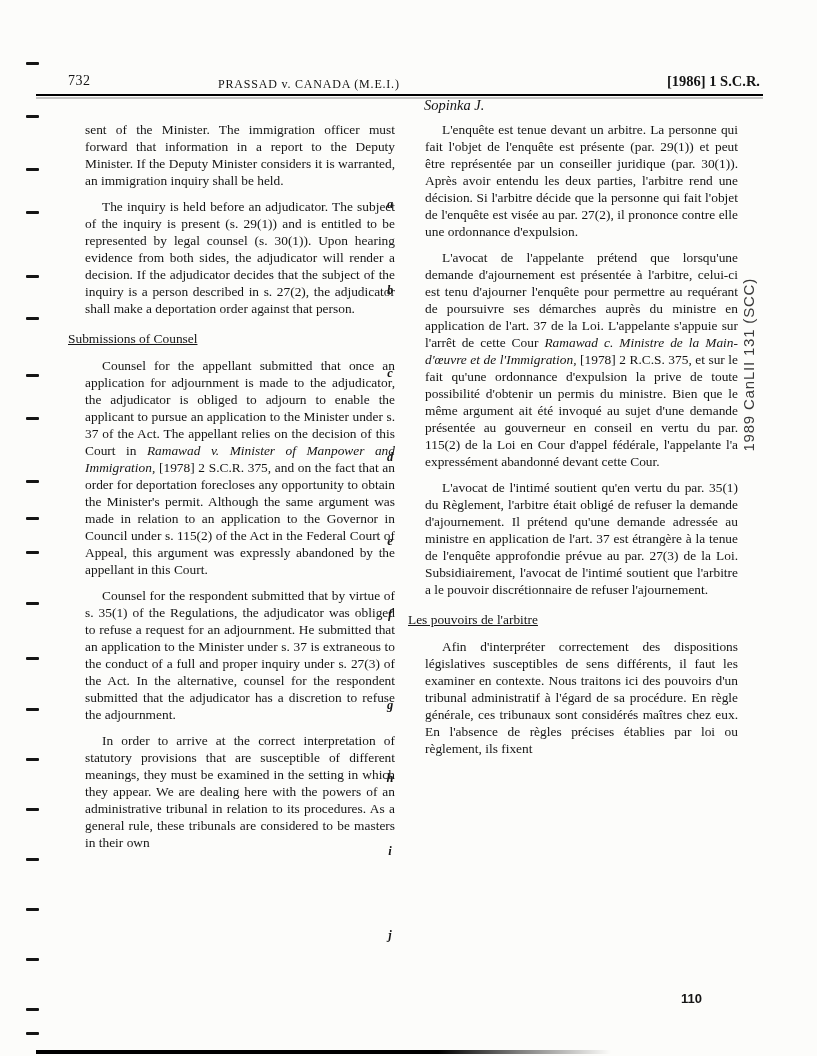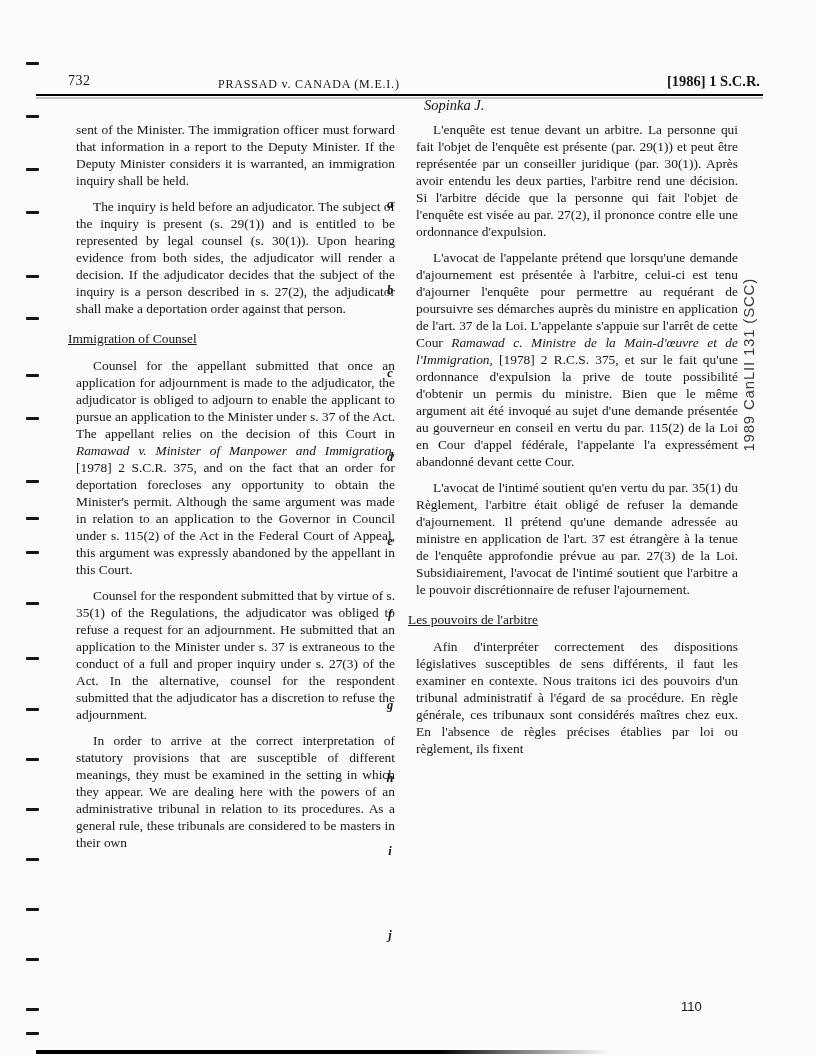--- a/index.html
+++ b/index.html
@@ -37,21 +37,21 @@
   }
 
   
   .column {
     position:absolute; top:121px;
     font-size:13.4px; line-height:17px;
     text-align:justify;
   }
   .col-en { left:68px;  width:327px; }
   .col-fr { left:408px; width:330px; }
-  .para { margin:0 0 9px 8px; }
+  .para { margin:0 0 9px 17px; }
   .para.indent { text-indent:17px; }
   .subhead {
     font-size:13.4px; font-weight:normal;
     text-decoration:underline;
     margin:13px 0 10px 0;
   }
   em { font-style:italic; }
 
   
   .gutter-letter {
@@ -69,21 +69,21 @@
     font-family:"Liberation Sans", sans-serif;
     font-size:15px; letter-spacing:0.8px;
     color:#3a3a3a;
     white-space:nowrap;
   }
 
   
   .page-num-bottom {
     position:absolute; left:681px; top:991px;
     font-family:"Liberation Sans", sans-serif;
-    font-weight:normal; font-size:13px;margin-top:8px;
+    font-weight:bold; font-size:13px;
   }
   .bottom-bar {
     position:absolute; left:36px; top:1050px; width:575px; height:4px;
     background:linear-gradient(to right,#000 0%,#000 70%,rgba(0,0,0,0.5) 84%,rgba(0,0,0,0) 100%);
   }
 
   
   .binding-mark {
     position:absolute; left:26px; width:13px; height:3px;
     background:#151515; border-radius:1px;
@@ -96,21 +96,21 @@
 
   <div class="hdr-page-num">732</div>
   <div class="hdr-case">PRASSAD v. CANADA (M.E.I.)</div>
   <div class="hdr-judge">Sopinka J.</div>
   <div class="hdr-cite">[1986] 1 S.C.R.</div>
   <div class="header-rule"></div>
 
   <div class="column col-en" id="col-en">
       <p class="para">sent of the Minister. The immigration officer must forward that information in a report to the Deputy Minister. If the Deputy Minister considers it is warranted, an immigration inquiry shall be held.</p>
       <p class="para indent">The inquiry is held before an adjudicator. The subject of the inquiry is present (s. 29(1)) and is entitled to be represented by legal counsel (s. 30(1)). Upon hearing evidence from both sides, the adjudicator will render a decision. If the adjudicator decides that the subject of the inquiry is a person described in s. 27(2), the adjudicator shall make a deportation order against that person.</p>
-      <h3 class="subhead">Immigration of Counsel</h3>
+      <h3 class="subhead">Submissions of Counsel</h3>
       <p class="para indent">Counsel for the appellant submitted that once an application for adjournment is made to the adjudicator, the adjudicator is obliged to adjourn to enable the applicant to pursue an application to the Minister under s. 37 of the Act. The appellant relies on the decision of this Court in <em>Ramawad v. Minister of Manpower and Immigration</em>, [1978] 2 S.C.R. 375, and on the fact that an order for deportation forecloses any opportunity to obtain the Minister's permit. Although the same argument was made in relation to an application to the Governor in Council under s. 115(2) of the Act in the Federal Court of Appeal, this argument was expressly abandoned by the appellant in this Court.</p>
       <p class="para indent">Counsel for the respondent submitted that by virtue of s. 35(1) of the Regulations, the adjudicator was obliged to refuse a request for an adjournment. He submitted that an application to the Minister under s. 37 is extraneous to the conduct of a full and proper inquiry under s. 27(3) of the Act. In the alternative, counsel for the respondent submitted that the adjudicator has a discretion to refuse the adjournment.</p>
       <p class="para indent">In order to arrive at the correct interpretation of statutory provisions that are susceptible of different meanings, they must be examined in the setting in which they appear. We are dealing here with the powers of an administrative tribunal in relation to its procedures. As a general rule, these tribunals are considered to be masters in their own</p>
     </div>
   <div class="column col-fr" id="col-fr">
       <p class="para indent">L'enquête est tenue devant un arbitre. La personne qui fait l'objet de l'enquête est présente (par. 29(1)) et peut être représentée par un conseiller juridique (par. 30(1)). Après avoir entendu les deux parties, l'arbitre rend une décision. Si l'arbitre décide que la personne qui fait l'objet de l'enquête est visée au par. 27(2), il prononce contre elle une ordonnance d'expulsion.</p>
       <p class="para indent">L'avocat de l'appelante prétend que lorsqu'une demande d'ajournement est présentée à l'arbitre, celui-ci est tenu d'ajourner l'enquête pour permettre au requérant de poursuivre ses démarches auprès du ministre en application de l'art. 37 de la Loi. L'appelante s'appuie sur l'arrêt de cette Cour <em>Ramawad c. Ministre de la Main-d'œuvre et de l'Immigration</em>, [1978] 2 R.C.S. 375, et sur le fait qu'une ordonnance d'expulsion la prive de toute possibilité d'obtenir un permis du ministre. Bien que le même argument ait été invoqué au sujet d'une demande présentée au gouverneur en conseil en vertu du par. 115(2) de la Loi en Cour d'appel fédérale, l'appelante l'a expressément abandonné devant cette Cour.</p>
       <p class="para indent">L'avocat de l'intimé soutient qu'en vertu du par. 35(1) du Règlement, l'arbitre était obligé de refuser la demande d'ajournement. Il prétend qu'une demande adressée au ministre en application de l'art. 37 est étrangère à la tenue de l'enquête approfondie prévue au par. 27(3) de la Loi. Subsidiairement, l'avocat de l'intimé soutient que l'arbitre a le pouvoir discrétionnaire de refuser l'ajournement.</p>
       <h3 class="subhead">Les pouvoirs de l'arbitre</h3>
       <p class="para indent">Afin d'interpréter correctement des dispositions législatives susceptibles de sens différents, il faut les examiner en contexte. Nous traitons ici des pouvoirs d'un tribunal administratif à l'égard de sa procédure. En règle générale, ces tribunaux sont considérés maîtres chez eux. En l'absence de règles précises établies par loi ou règlement, ils fixent</p>

